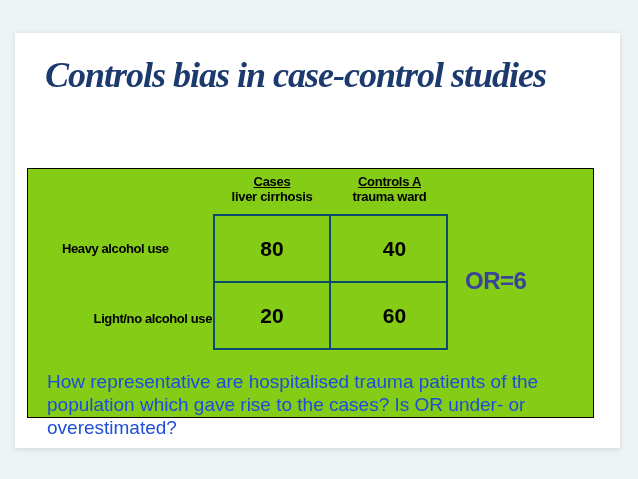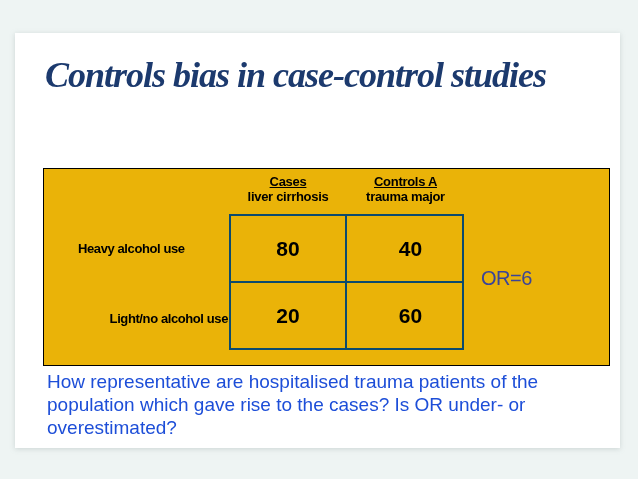--- a/index.html
+++ b/index.html
@@ -20,22 +20,22 @@
     font-family:"Liberation Serif","DejaVu Serif",serif;
     font-style:italic;font-weight:600;
     font-size:36px;line-height:40px;letter-spacing:-1px;
     color:#1c3a6e;white-space:nowrap;
   }
   .intro{
     position:absolute;left:31px;top:80px;width:540px;
     font-size:19px;line-height:22.5px;color:#111111;
   }
   .tablebox{
-    position:absolute;left:28px;top:135px;width:567px;height:198px;
-    border:1.5px solid #000000;background:#eab308;box-sizing:border-box;
+    position:absolute;left:12px;top:135px;width:567px;height:250px;
+    border:1.5px solid #000000;background:#84cc16;box-sizing:border-box;
   }
   .colheader{
     position:absolute;top:5px;text-align:center;
     font-weight:bold;font-size:13px;line-height:15px;color:#000000;
     letter-spacing:-0.3px;
   }
   .colheader .hdr-title{text-decoration:underline;}
   .hdr-col1{left:185px;width:118px;}
   .hdr-col2{left:303px;width:117px;text-align:center;}
   .grid{
@@ -52,21 +52,21 @@
   .cell.r2{border-top:none;}
   .rowlabel{
     position:absolute;left:34px;width:150px;
     font-weight:bold;font-size:13px;color:#000000;letter-spacing:-0.4px;
     white-space:nowrap;
   }
   .rowlabel.r1{top:72px;}
   .rowlabel.r2{top:142px;text-align:right;}
   .or-annotation{
     position:absolute;left:437px;top:98px;
-    font-weight:normal;font-size:20px;letter-spacing:-0.5px;
+    font-weight:bold;font-size:24px;letter-spacing:-0.5px;
     color:#3a4499;
   }
   .footer{
     position:absolute;left:32px;top:337px;width:560px;
     font-size:19px;line-height:23px;color:#1d4ed8;
   }
 </style>
 </head>
 <body>
 
@@ -77,21 +77,21 @@
 
   <div class="tablebox">
 
     <div class="colheader hdr-col1">
       <div class="hdr-title">Cases</div>
       <div class="hdr-sub">liver cirrhosis</div>
     </div>
 
     <div class="colheader hdr-col2">
       <div class="hdr-title">Controls A</div>
-      <div class="hdr-sub">trauma major</div>
+      <div class="hdr-sub">trauma ward</div>
     </div>
 
     <div class="rowlabel r1">Heavy alcohol use</div>
     <div class="rowlabel r2">Light/no alcohol use</div>
 
     <div class="grid">
       <div class="cell c1 r1">80</div>
       <div class="cell c2 r1">40</div>
       <div class="cell c1 r2">20</div>
       <div class="cell c2 r2">60</div>

